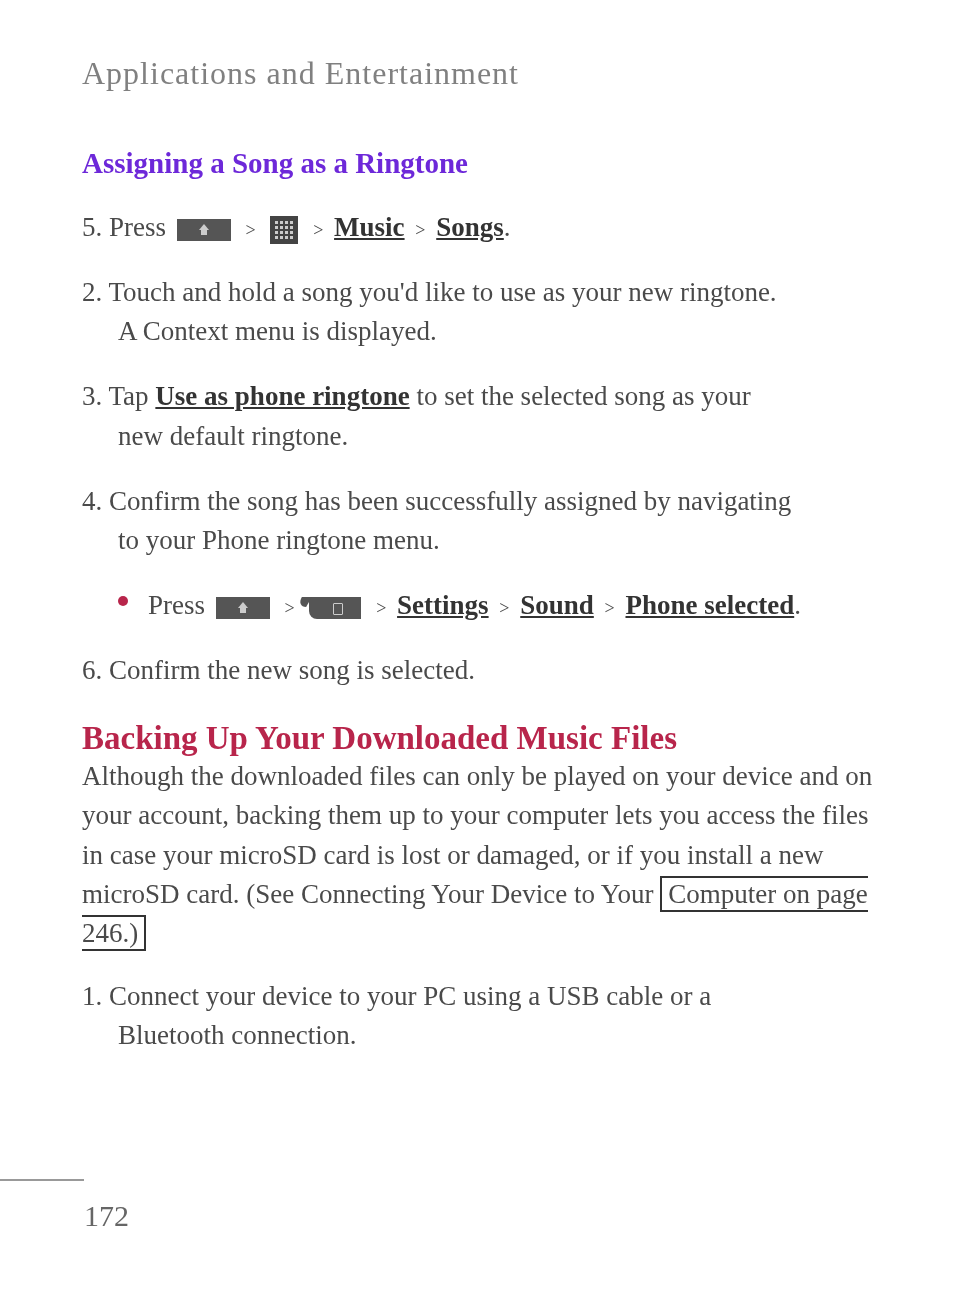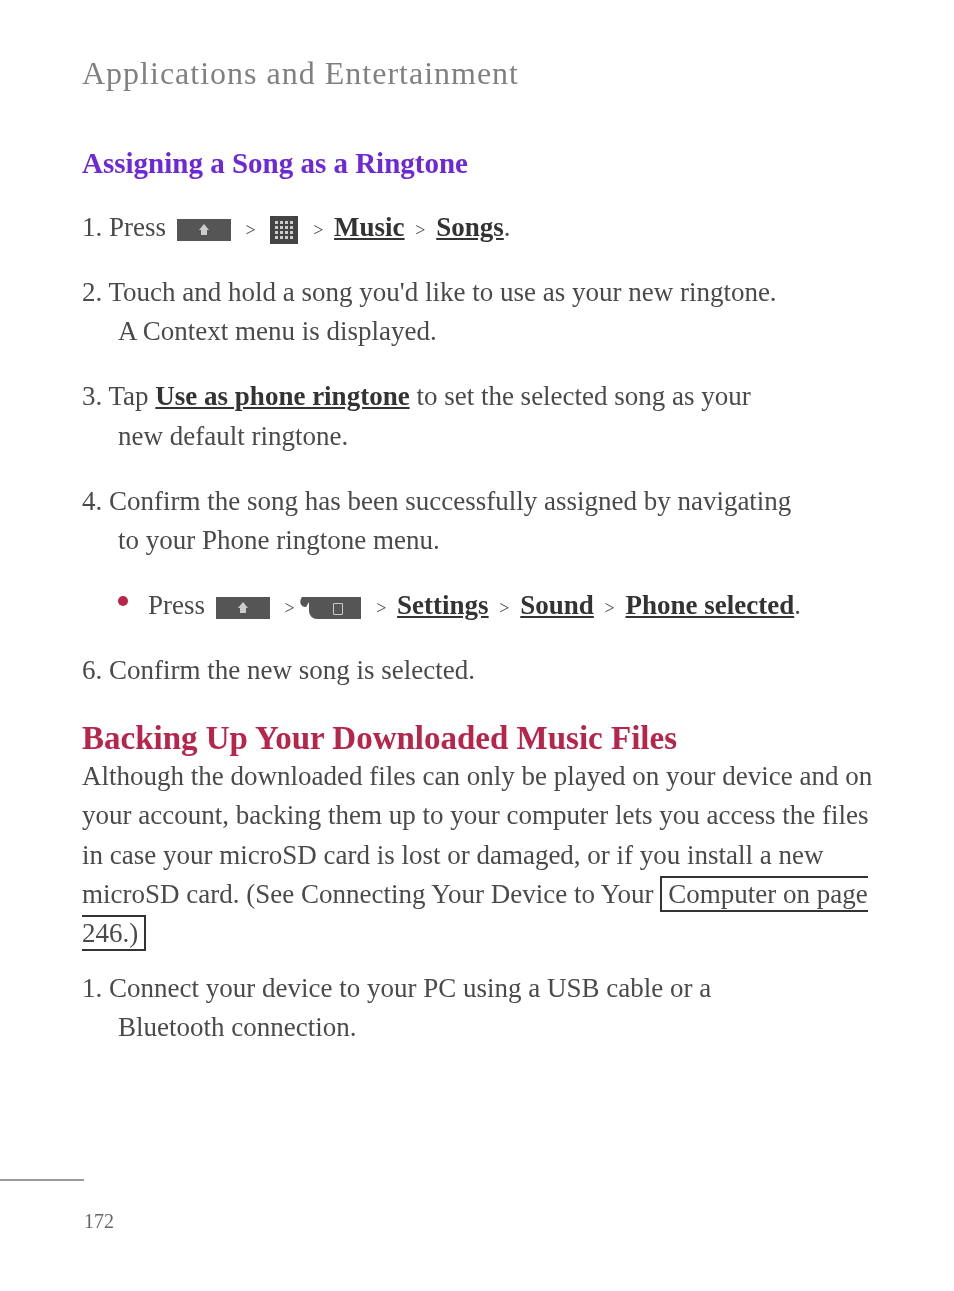--- a/index.html
+++ b/index.html
@@ -156,55 +156,55 @@
     .subsection-heading {
       font-size: 33px;
       font-weight: 600;
       color: #b8254b;
       margin-top: 30px;
     }
     .paragraph {
       font-size: 27px;
       line-height: 1.45;
       color: #4a4a4a;
-      margin-bottom: 16px;
+      margin-bottom: 24px;
       font-family: Liberation Serif, serif;
     }
     .link-box {
       border: 2px solid #333333;
       padding: 1px 6px;
       color: #4a4a4a;
     }
     .footer-line {
       position: absolute;
       bottom: 110px;
       left: 0;
       width: 84px;
       height: 2px;
       background: #999999;
     }
     .page-number {
       position: absolute;
       bottom: 58px;
       left: 84px;
-      font-size: 20px;
+      font-size: 30px;
       color: #666666;
     }
   </style>
 </head>
 <body>
 
 <h1 class="page-title">Applications and Entertainment</h1>
 
 <div class="content">
 
   <h2 class="section-heading">Assigning a Song as a Ringtone</h2>
 
   <div class="step">
-    <span>1. Press </span>
+    <span>5. Press </span>
     <span class="icon-home"></span>
     <span class="gt">&gt;</span>
     <span class="icon-apps"></span>
     <span class="gt">&gt;</span>
     <span class="bold">Music</span>
     <span class="gt">&gt;</span>
     <span class="bold">Songs</span><span>.</span>
   </div>
 
   <div class="step">

